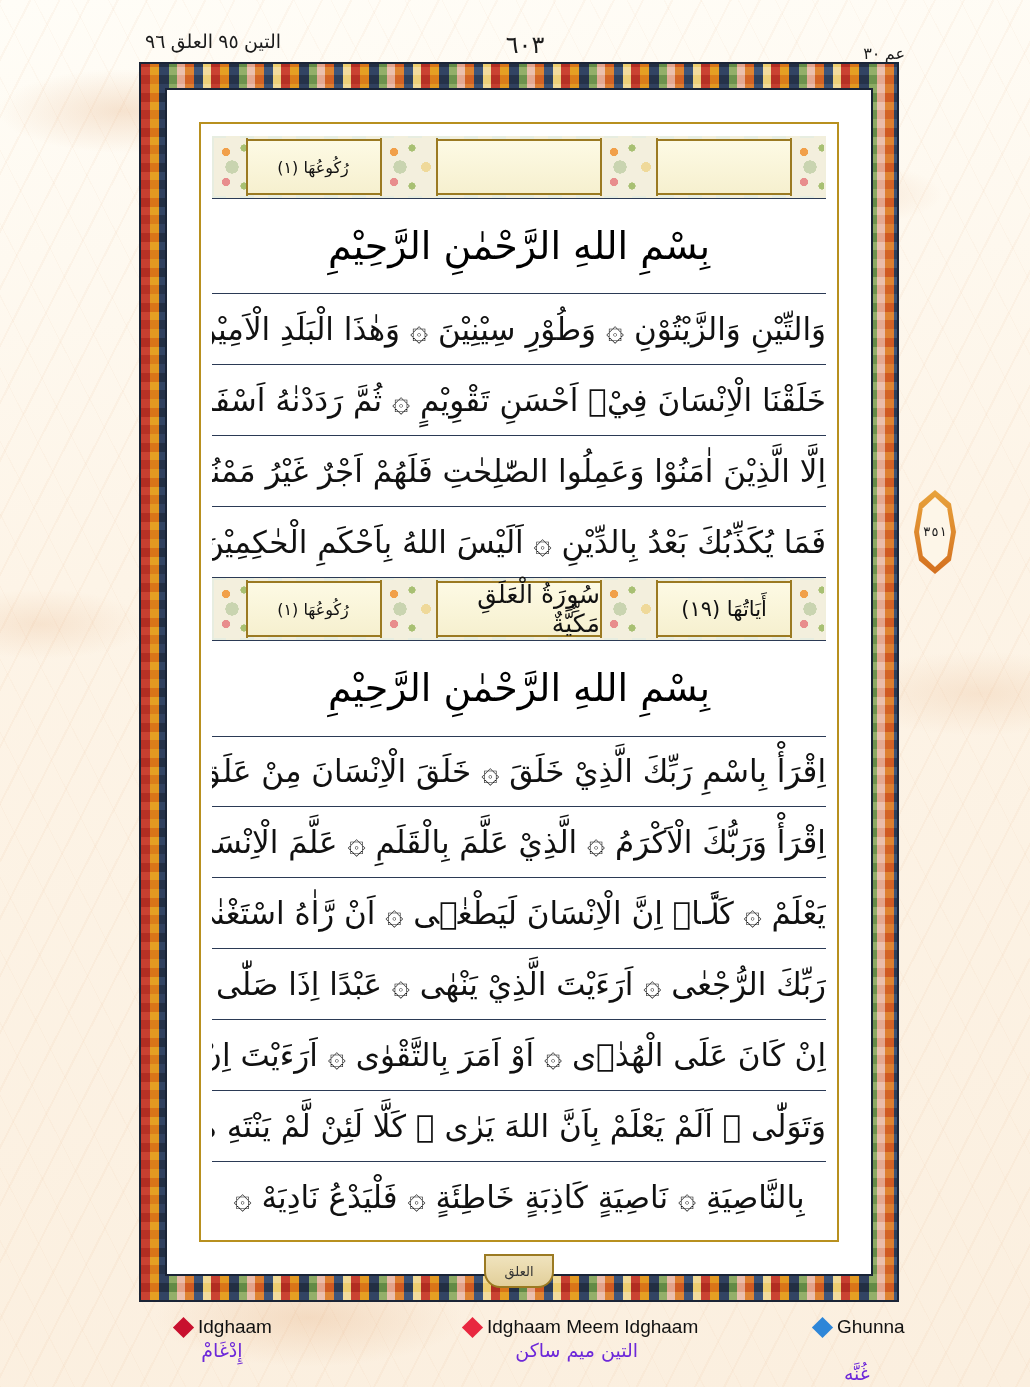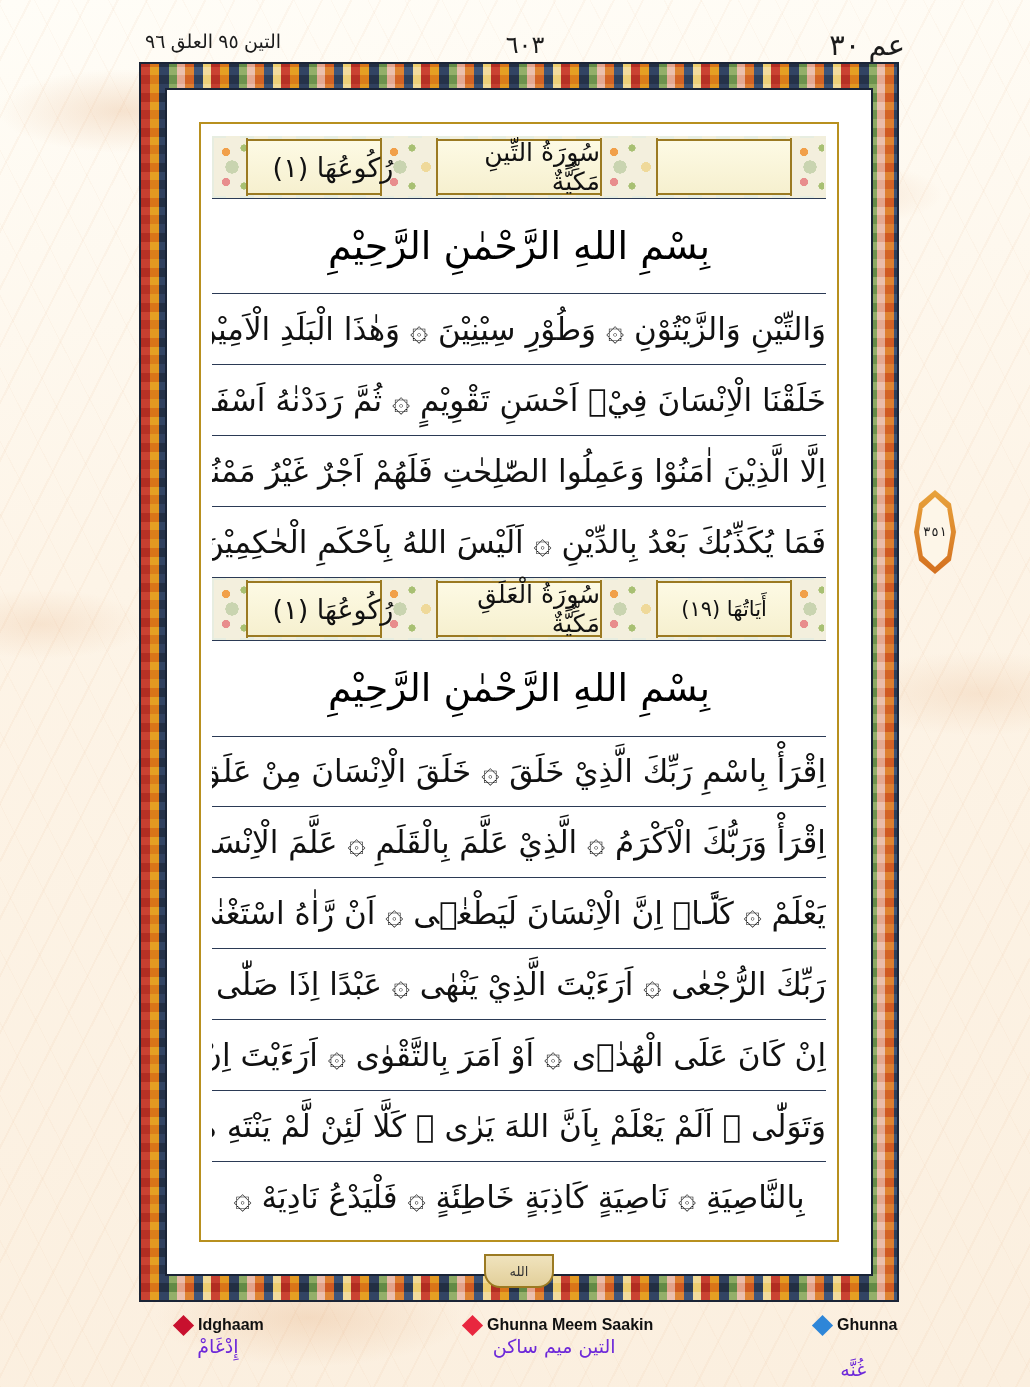--- a/index.html
+++ b/index.html
@@ -28,21 +28,21 @@
     background:
       repeating-linear-gradient(117deg, rgba(224,160,110,.07) 0 2px, transparent 2px 26px),
       repeating-linear-gradient(63deg, rgba(224,160,110,.05) 0 1px, transparent 1px 33px);
   }
 
   
   .runhead{position:absolute;top:28px;left:145px;right:125px;height:38px;}
   .runhead span{position:absolute;color:#1b1b1b;direction:rtl;}
   .rh-left{left:0;top:2px;font-size:19px;}
   .rh-center{left:50%;transform:translateX(-50%);top:3px;font-size:24px;letter-spacing:1px;}
-  .rh-right{right:0;top:0px;font-size:29px;}
+  .rh-right{right:0;top:16px;font-size:16px;}
 
   
   .frame{
     position:absolute;left:139px;top:62px;width:760px;height:1240px;
   }
   
   .band-outer{
     position:absolute;inset:0;
     background:
       repeating-linear-gradient(90deg,
@@ -142,21 +142,21 @@
   .orn-2{right:168px;}
   .orn-edgeL{left:2px;width:34px;border-left:none;}
   .orn-edgeR{right:2px;width:34px;border-right:none;}
 
   .banner-cell{
     position:absolute;top:0;bottom:0;display:flex;align-items:center;justify-content:center;
     direction:rtl;color:#111;font-family:"DejaVu Sans", sans-serif;
   }
   .bn-right{right:34px;width:136px;font-size:21px;}
   .bn-center{left:226px;right:226px;font-size:25px;}
-  .bn-left{left:34px;width:134px;font-size:27px;margin-left:20px;}
+  .bn-left{left:34px;width:134px;font-size:16px;}
 
   
   .medallion{
     position:absolute;left:914px;top:490px;width:42px;height:84px;
     display:flex;align-items:center;justify-content:center;
   }
   .medallion .shape{
     position:absolute;inset:0;
     background:linear-gradient(180deg,#e8a33c,#d4701f);
     clip-path:polygon(50% 0%,88% 16%,100% 50%,88% 84%,50% 100%,12% 84%,0% 50%,12% 16%);
@@ -183,21 +183,21 @@
   
   .legend{
     position:absolute;left:150px;right:110px;top:1316px;height:60px;
   }
   .leg-item{position:absolute;top:0;}
   .leg-row{display:flex;align-items:center;gap:7px;}
   .diamond{width:15px;height:15px;transform:rotate(45deg);display:inline-block;flex:none;}
   .d-idghaam{background:#c8102e;}
   .d-meem{background:#e8273f;}
   .d-ghunna{background:#2e86d8;}
-  .leg-en{font-size:16px;font-weight:bold;color:#111;font-family:"Liberation Sans",sans-serif;}
+  .leg-en{font-size:19px;font-weight:normal;color:#111;font-family:"Liberation Sans",sans-serif;}
   .leg-ar{
     margin-top:1px;text-align:center;direction:rtl;
     font-family:"DejaVu Sans",sans-serif;font-size:19px;color:#6d28d9;
   }
   .leg-1{left:26px;}
   .leg-2{left:315px;}
   .leg-3{left:665px;}
   .leg-1 .leg-ar{padding-right:4px;}
   .leg-2 .leg-ar{padding-right:10px;}
   .leg-3 .leg-ar{padding-right:6px;margin-top:24px;}
@@ -221,21 +221,20 @@
     <div class="gold-rule"></div>
 
     <div class="textblock">
 
       <div class="surah-banner">
         <div class="banner-frame"></div>
         <div class="banner-orn orn-edgeL"></div>
         <div class="banner-orn orn-1"></div>
         <div class="banner-orn orn-2"></div>
         <div class="banner-orn orn-edgeR"></div>
-        <div class="banner-cell bn-center">سُورَةُ التِّينِ مَكِّيَّةٌ</div>
         <div class="banner-cell bn-left">رُكُوعُهَا (١)</div>
       </div>
 
       <div class="line" style="flex:1.35">
         <div class="bismillah">بِسْمِ اللهِ الرَّحْمٰنِ الرَّحِيْمِ</div>
       </div>
 
       <div class="line" style="flex:1">
         <div class="ayah-line">وَالتِّيْنِ وَالزَّيْتُوْنِ ۞ وَطُوْرِ سِيْنِيْنَ ۞ وَهٰذَا الْبَلَدِ الْاَمِيْنِ ۞ لَقَدْ</div>
       </div>
@@ -281,21 +280,21 @@
       </div>
       <div class="line" style="flex:1">
         <div class="ayah-line">وَتَوَلّٰى ۞ اَلَمْ يَعْلَمْ بِاَنَّ اللهَ يَرٰى ۞ كَلَّا لَئِنْ لَّمْ يَنْتَهِ ەۙ لَنَسْفَعًا</div>
       </div>
       <div class="line" style="flex:1">
         <div class="ayah-line">بِالنَّاصِيَةِ ۞ نَاصِيَةٍ كَاذِبَةٍ خَاطِئَةٍ ۞ فَلْيَدْعُ نَادِيَهْ ۞</div>
       </div>
 
     </div>
 
-    <div class="tail">الله</div>
+    <div class="tail">العلق</div>
   </div>
 </div>
 
 <div class="medallion">
   <div class="shape"></div>
   <div class="inner"></div>
   <div class="txt">١ ٥ ٣</div>
 </div>
 
 <div class="legend">
@@ -303,21 +302,21 @@
     <div class="leg-row">
       <span class="diamond d-idghaam"></span>
       <span class="leg-en">Idghaam</span>
     </div>
     <div class="leg-ar">إِدْغَامْ</div>
   </div>
 
   <div class="leg-item leg-2">
     <div class="leg-row">
       <span class="diamond d-meem"></span>
-      <span class="leg-en">Ghunna Meem Saakin</span>
+      <span class="leg-en">Idghaam Meem Idghaam</span>
     </div>
     <div class="leg-ar">التين ميم ساكن</div>
   </div>
 
   <div class="leg-item leg-3">
     <div class="leg-row">
       <span class="diamond d-ghunna"></span>
       <span class="leg-en">Ghunna</span>
     </div>
     <div class="leg-ar">غُنَّه</div>

